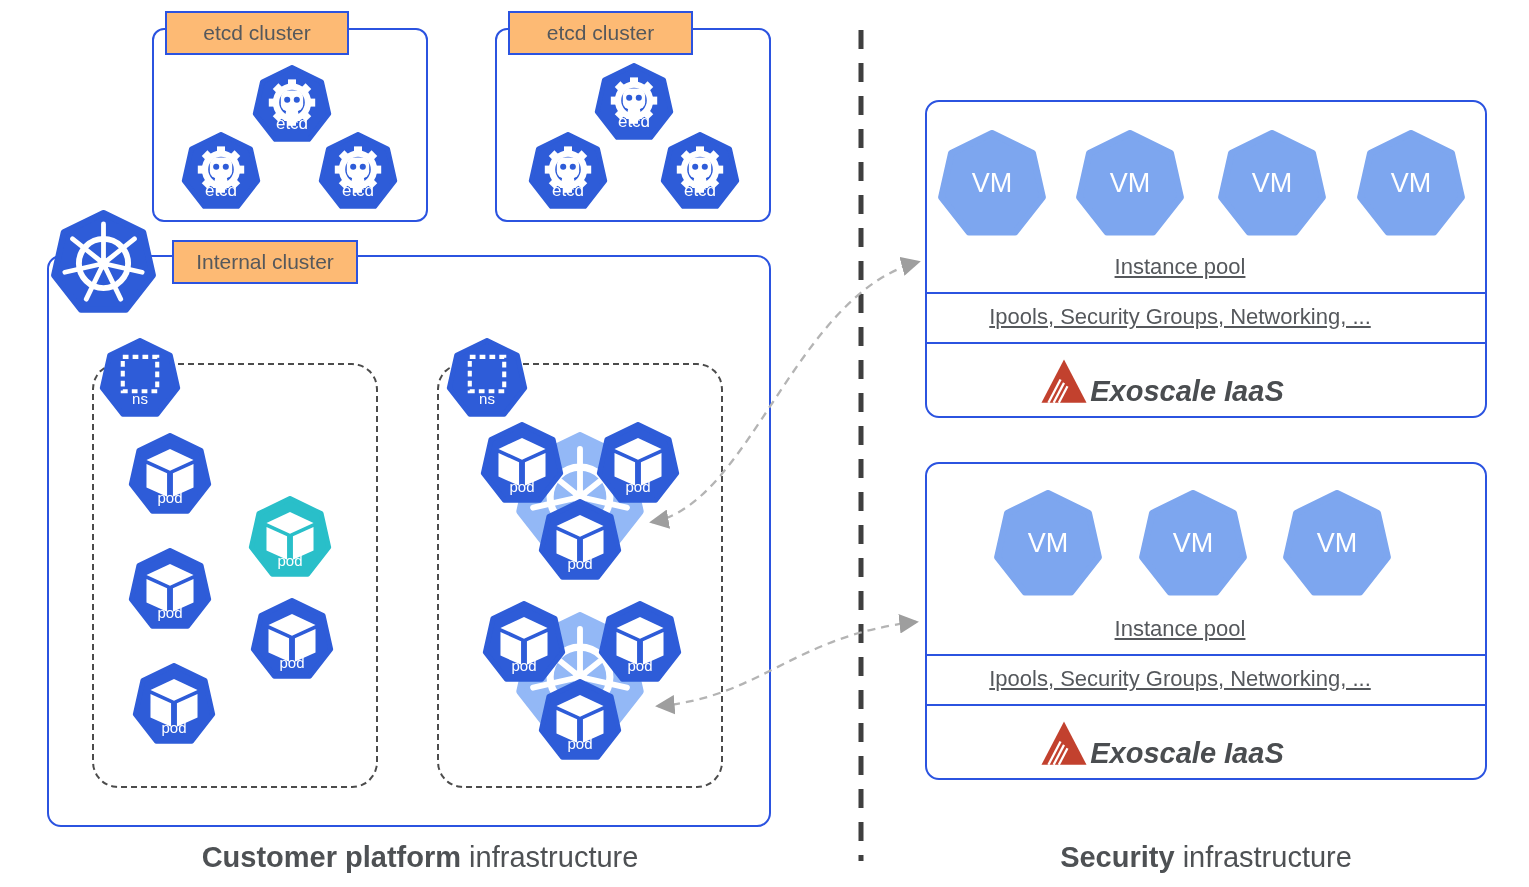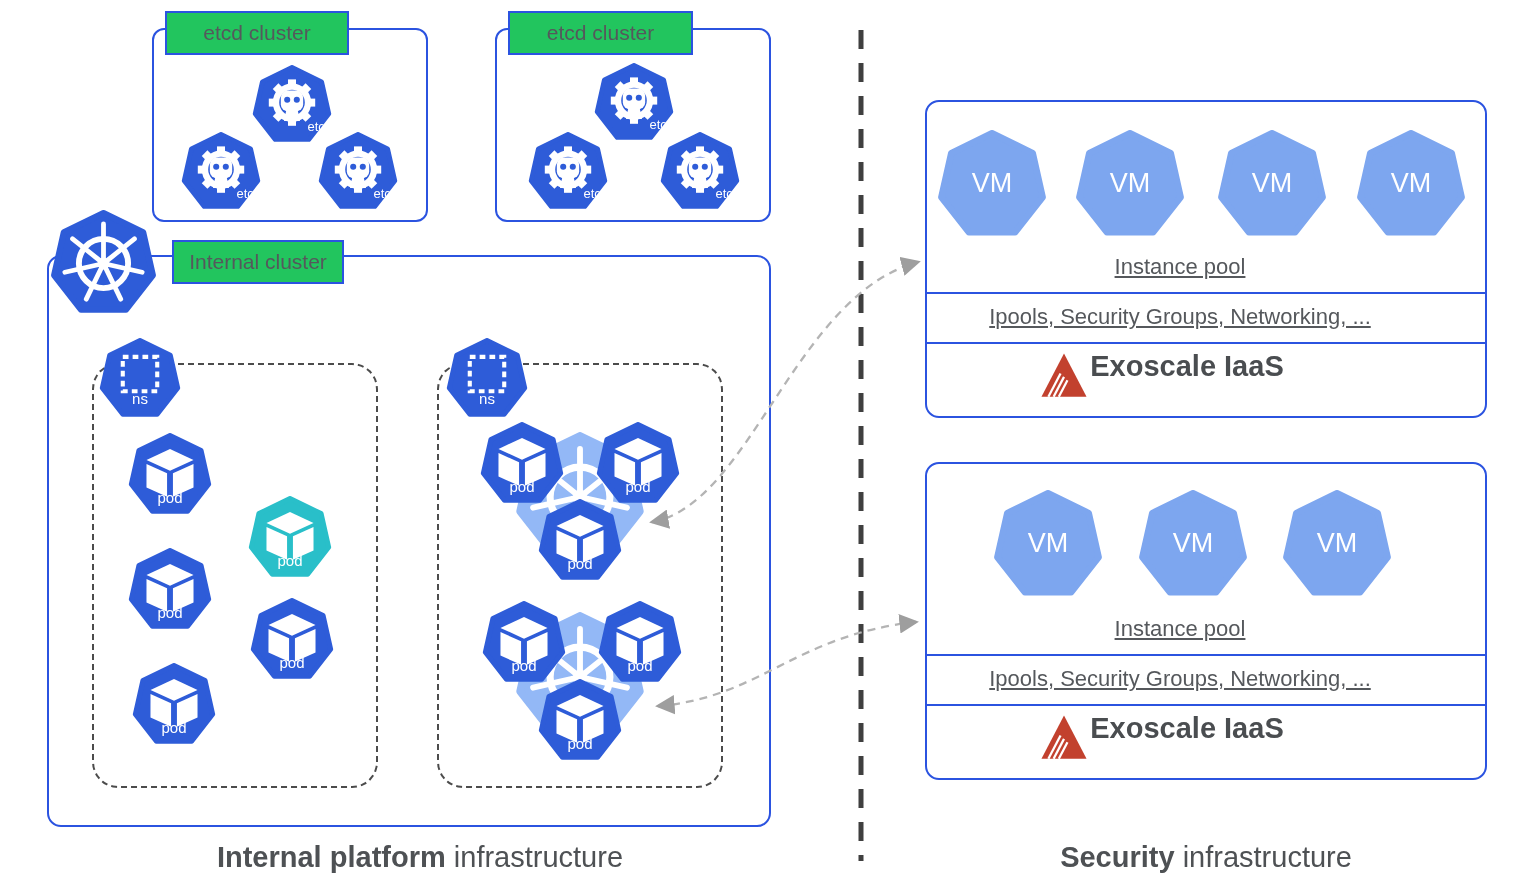--- a/index.html
+++ b/index.html
@@ -1,33 +1,33 @@
 <!DOCTYPE html>
 <html style="--node-blue: #2e5cd8; --node-teal: #29bfc9; --vm-blue: #7da6ef; --ghost-blue: #93b8f6; --border-blue: #2b53e0; --dash-gray: #4b4b4b; --text-gray: #55585c; --arrow-gray: #b4b4b4; --exoscale-red: #c2412e;"><head>
 <meta charset="utf-8">
 <style>
   html,body{margin:0;padding:0;background:#fff;}
   .canvas{position:relative;width:1529px;height:887px;background:#fff;overflow:hidden;
           font-family:"Liberation Sans",sans-serif;}
   .box{position:absolute;background:#fff;border:2px solid var(--border-blue);box-sizing:border-box;}
   .r10{border-radius:12px;} .r14{border-radius:14px;}
   .dashed-box{position:absolute;border:2.5px dashed var(--dash-gray);border-radius:26px;box-sizing:border-box;}
-  .tab{position:absolute;background:#22c55e;border:2px solid var(--border-blue);box-sizing:border-box;
+  .tab{position:absolute;background:#fdba74;border:2px solid var(--border-blue);box-sizing:border-box;
        display:flex;align-items:center;justify-content:center;font-size:21px;color:var(--text-gray);z-index:4;}
   .node{position:absolute;z-index:3;}
   .node svg{position:absolute;left:0;top:0;width:100%;height:100%;display:block;}
   .nlabel{position:absolute;left:0;right:0;text-align:center;color:#fff;z-index:2;}
   .pod-label{bottom:11px;font-size:15px;}
-  .etcd-label{bottom:11px;font-size:13px;text-align:right;}
+  .etcd-label{bottom:11px;font-size:17px;}
   .ns-label{bottom:13px;font-size:15px;}
   .vm-label{top:50%;left:50%;transform:translate(-50%,-54%);font-size:27px;position:absolute;color:#fff;}
   .hline{position:absolute;height:0;border-top:2px solid var(--border-blue);z-index:2;}
   .rowtext{position:absolute;text-align:center;color:var(--text-gray);font-size:22px;z-index:2;text-decoration:underline;}
-  .provider{position:absolute;display:flex;align-items:flex-start;justify-content:center;z-index:2;
-            transform:translateX(-45px);}
+  .provider{position:absolute;display:flex;align-items:flex-end;justify-content:center;z-index:2;
+            transform:translateX(-45px);font-style:italic;}
   .provider .ptext{font-size:29px;font-weight:bold;color:#4a4d50;}
   .caption{position:absolute;text-align:center;font-size:29px;color:#4e5154;z-index:2;}
   .overlay{position:absolute;left:0;top:0;width:1529px;height:887px;z-index:6;pointer-events:none;}
 </style>
 </head>
 <body>
 
 <svg width="0" height="0" style="position:absolute">
   <defs>
     <g id="hepta">
@@ -137,21 +137,21 @@
     <div class="nlabel etcd-label">etcd</div>
   </div>
 
   <div class="box r14" style="left:47px;top:255px;width:724px;height:572px"></div>
   <div class="node" style="left:50px;top:210px;width:107px;height:107px;color:var(--node-blue);z-index:4">
     <svg viewBox="0 0 100 100">
         <use href="#hepta"></use>
         <use href="#wheel"></use>
       </svg>
   </div>
-  <div class="tab" style="left:172px;top:240px;width:172px;height:44px">
+  <div class="tab" style="left:172px;top:240px;width:186px;height:44px">
     <span>Internal cluster</span>
   </div>
 
   <div class="dashed-box" style="left:92px;top:363px;width:286px;height:425px"></div>
   <div class="node" style="left:99px;top:338px;width:82px;height:82px;color:var(--node-blue)">
     <svg viewBox="0 0 100 100">
         <use href="#hepta"></use>
         <use href="#ns-square"></use>
       </svg>
     <div class="nlabel ns-label">ns</div>
@@ -317,21 +317,21 @@
   <div class="rowtext" style="left:925px;top:666px;width:562px;transform:translateX(-26px)">Ipools, Security Groups, Networking, ...</div>
   <div class="hline" style="left:926px;top:704px;width:560px"></div>
   <div class="provider" style="left:925px;top:712px;width:562px;height:58px">
     <svg width="52" height="52" viewBox="0 0 60 60">
         <use href="#exo-logo"></use>
       </svg>
     <span class="ptext">Exoscale IaaS</span>
   </div>
 
   <div class="caption" style="left:120px;top:841px;width:600px">
-    <b>Internal platform</b><span> infrastructure</span>
+    <b>Customer platform</b><span> infrastructure</span>
   </div>
   <div class="caption" style="left:906px;top:841px;width:600px">
     <b>Security</b><span> infrastructure</span>
   </div>
 
   <svg class="overlay">
     <line x1="861" y1="30" x2="861" y2="861" stroke="#3f3f3f" stroke-width="5" stroke-dasharray="19 14"></line>
     <path d="M652 522 C 750 505, 795 295, 918 262" fill="none" stroke="var(--arrow-gray)" stroke-width="2.3" stroke-dasharray="8 6" marker-start="url(#arrow)" marker-end="url(#arrow)"></path>
     <path d="M658 706 C 760 698, 795 635, 916 622" fill="none" stroke="var(--arrow-gray)" stroke-width="2.3" stroke-dasharray="8 6" marker-start="url(#arrow)" marker-end="url(#arrow)"></path>
   </svg>

